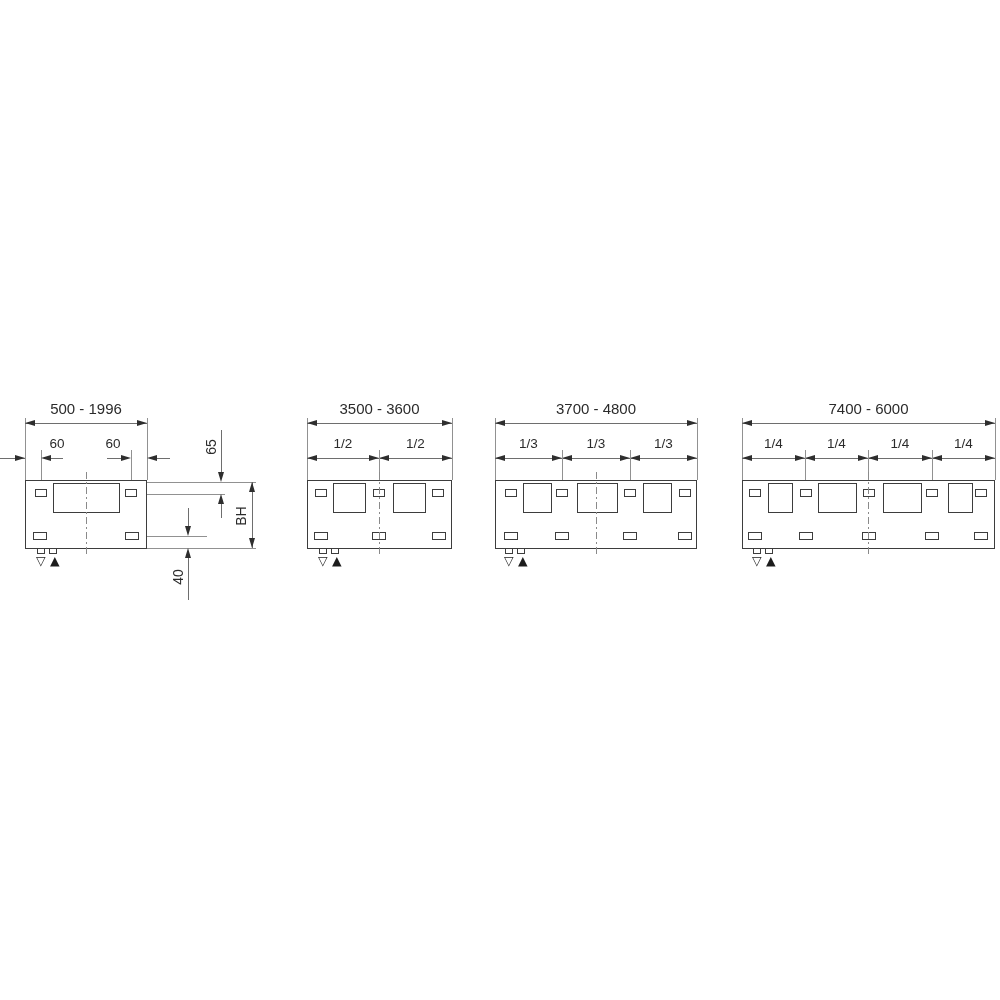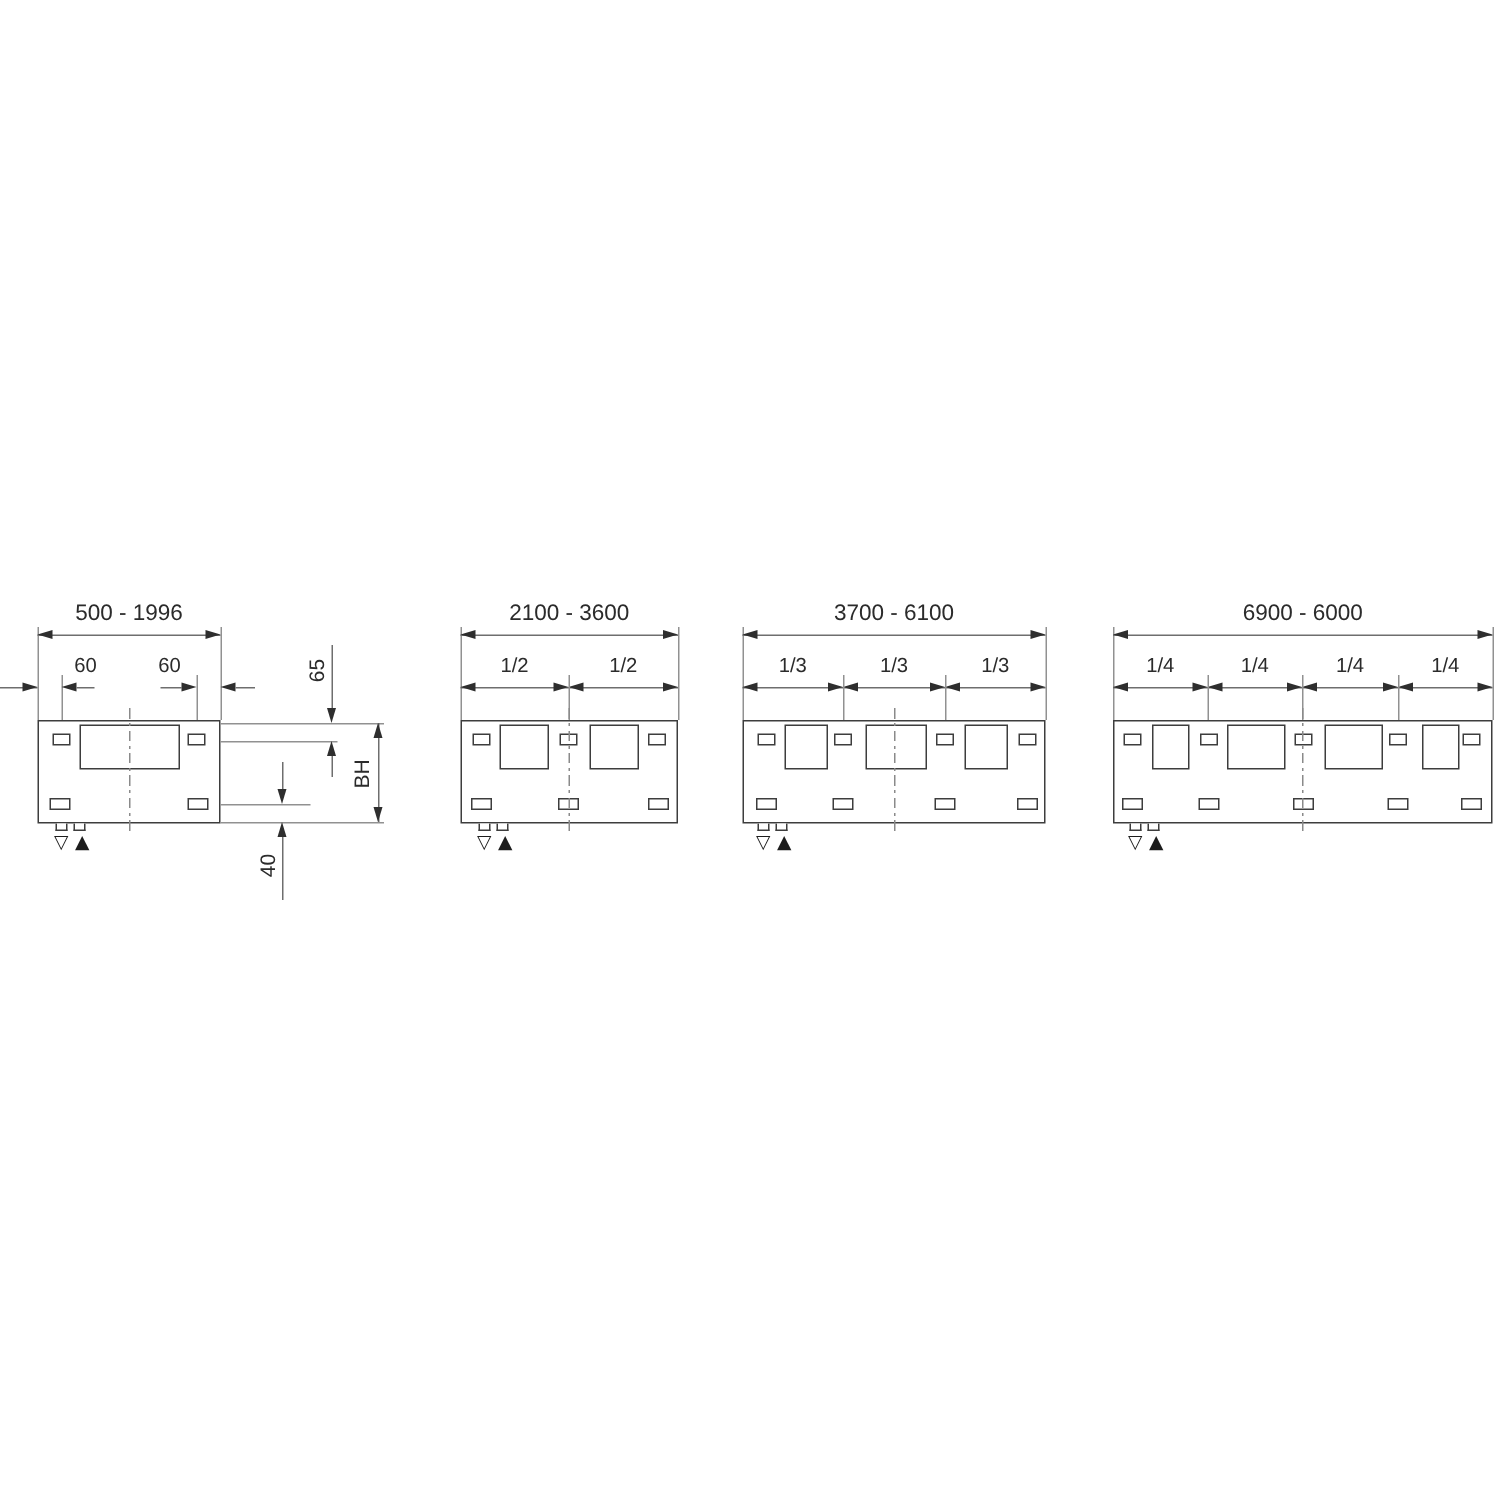--- a/index.html
+++ b/index.html
@@ -86,21 +86,21 @@
     <div class="vlbl" style="left:227px;top:508px;">BH</div>
 
     <div class="vl" style="left:188px;top:508px;height:18px;"></div>
     <div class="ah d" style="left:185px;top:526px;"></div>
     <div class="ah u" style="left:185px;top:548px;"></div>
     <div class="vl" style="left:188px;top:558px;height:42px;"></div>
     <div class="vlbl" style="left:164px;top:569px;">40</div>
   </div>
 
   <div class="layer">
-    <div class="lbl" style="left:307px;top:401px;width:145px;">2100 - 3600</div>
+    <div class="lbl" style="left:307px;top:401px;width:145px;">3500 - 3600</div>
     <div class="vl xl" style="left:307px;top:418px;height:62px;"></div>
     <div class="vl xl" style="left:452px;top:418px;height:62px;"></div>
     <div class="hl" style="left:307px;top:423px;width:145px;"></div>
     <div class="ah l" style="left:307px;top:420px;"></div>
     <div class="ah r" style="left:442px;top:420px;"></div>
 
     <div class="lbl sm" style="left:307px;top:436px;width:72px;">1/2</div>
     <div class="lbl sm" style="left:379px;top:436px;width:73px;">1/2</div>
     <div class="hl" style="left:307px;top:458px;width:145px;"></div>
     <div class="ah l" style="left:307px;top:455px;"></div>
@@ -119,21 +119,21 @@
     <div class="rect" style="left:372px;top:532px;width:14px;height:8px;"></div>
     <div class="rect" style="left:432px;top:532px;width:14px;height:8px;"></div>
     <div class="cl" style="left:379px;top:472px;height:82px;"></div>
     <div class="tab" style="left:319px;top:549px;width:8px;height:5px;"></div>
     <div class="tab" style="left:331px;top:549px;width:8px;height:5px;"></div>
     <div class="tri" style="left:318px;top:554px;">▽</div>
     <div class="tri" style="left:332px;top:554px;">▲</div>
   </div>
 
   <div class="layer">
-    <div class="lbl" style="left:495px;top:401px;width:202px;">3700 - 6100</div>
+    <div class="lbl" style="left:495px;top:401px;width:202px;">3700 - 4800</div>
     <div class="vl xl" style="left:495px;top:418px;height:62px;"></div>
     <div class="vl xl" style="left:697px;top:418px;height:62px;"></div>
     <div class="hl" style="left:495px;top:423px;width:202px;"></div>
     <div class="ah l" style="left:495px;top:420px;"></div>
     <div class="ah r" style="left:687px;top:420px;"></div>
 
     <div class="lbl sm" style="left:495px;top:436px;width:67px;">1/3</div>
     <div class="lbl sm" style="left:562px;top:436px;width:68px;">1/3</div>
     <div class="lbl sm" style="left:630px;top:436px;width:67px;">1/3</div>
     <div class="hl" style="left:495px;top:458px;width:202px;"></div>
@@ -159,21 +159,21 @@
     <div class="rect" style="left:623px;top:532px;width:14px;height:8px;"></div>
     <div class="rect" style="left:678px;top:532px;width:14px;height:8px;"></div>
     <div class="cl" style="left:596px;top:472px;height:82px;"></div>
     <div class="tab" style="left:505px;top:549px;width:8px;height:5px;"></div>
     <div class="tab" style="left:517px;top:549px;width:8px;height:5px;"></div>
     <div class="tri" style="left:504px;top:554px;">▽</div>
     <div class="tri" style="left:518px;top:554px;">▲</div>
   </div>
 
   <div class="layer">
-    <div class="lbl" style="left:742px;top:401px;width:253px;">6900 - 6000</div>
+    <div class="lbl" style="left:742px;top:401px;width:253px;">7400 - 6000</div>
     <div class="vl xl" style="left:742px;top:418px;height:62px;"></div>
     <div class="vl xl" style="left:995px;top:418px;height:62px;"></div>
     <div class="hl" style="left:742px;top:423px;width:253px;"></div>
     <div class="ah l" style="left:742px;top:420px;"></div>
     <div class="ah r" style="left:985px;top:420px;"></div>
 
     <div class="lbl sm" style="left:742px;top:436px;width:63px;">1/4</div>
     <div class="lbl sm" style="left:805px;top:436px;width:63px;">1/4</div>
     <div class="lbl sm" style="left:868px;top:436px;width:64px;">1/4</div>
     <div class="lbl sm" style="left:932px;top:436px;width:63px;">1/4</div>

